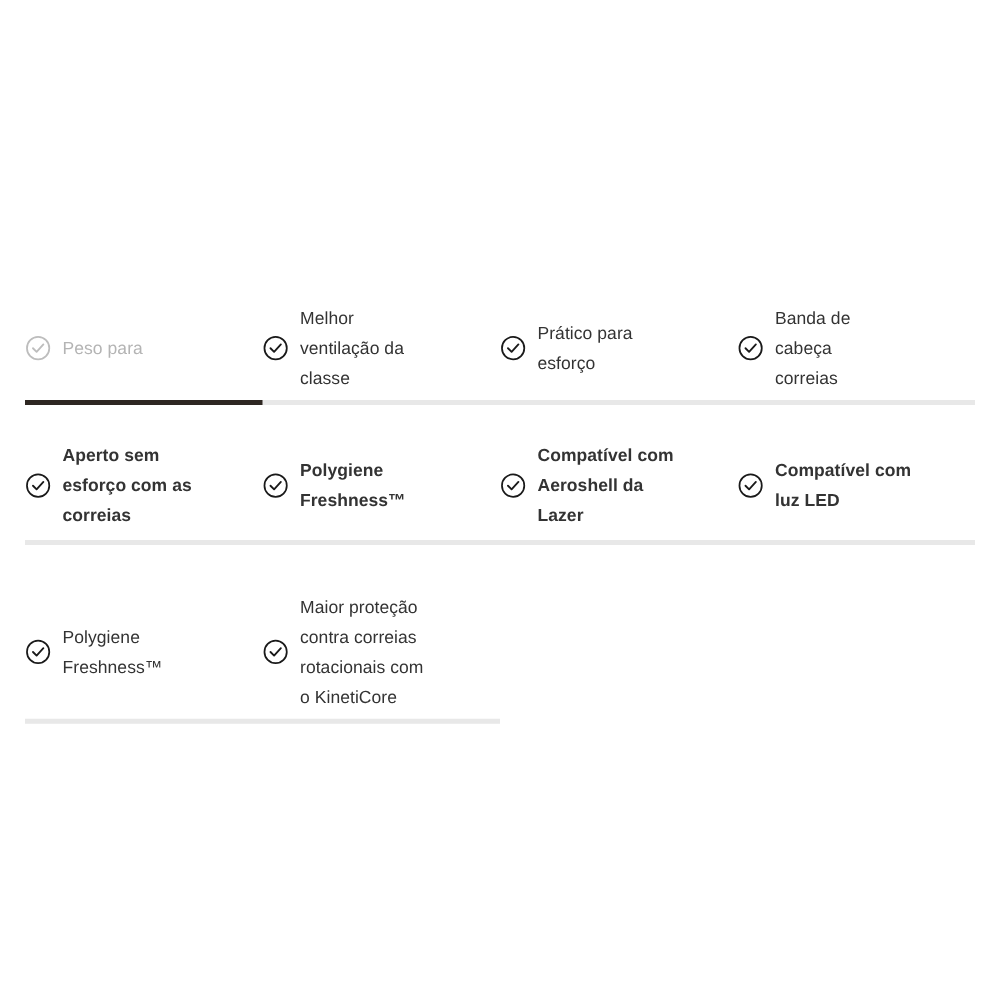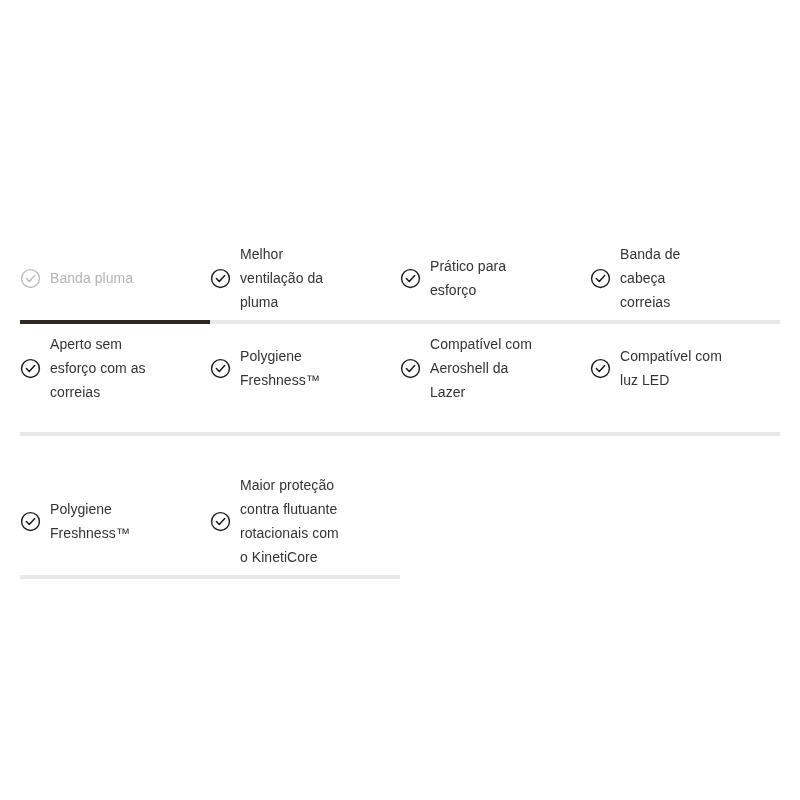--- a/index.html
+++ b/index.html
@@ -71,51 +71,51 @@
   }
   .divider .divider-fill {
     display: block;
     height: 100%;
     background: #2e2722;
   }
 
   #row-1 { top: 236px; height: 84px; }
   #divider-1 { top: 320px; width: 760px; }
 
-  #row-2 { top: 332px; height: 72px; }
+  #row-2 { top: 352px; height: 72px; font-weight: bold; }
   #divider-2 { top: 432px; width: 760px; }
 
   #row-3 { top: 467px; height: 108px; }
   #divider-3 { top: 575px; width: 378px; }
 </style>
 </head>
 <body>
 
 <div id="feature-carousel">
 
   <div class="feature-row" id="row-1">
       <div class="feature-item is-muted">
         <span class="check-icon">
           <svg viewBox="0 0 24 24">
             <circle cx="12" cy="12" r="10.2" fill="none" stroke="#bdbdbd" stroke-width="1.6"></circle>
             <path d="M7.3 12.1 L10.6 15.4 L16.8 8.6" fill="none" stroke="#bdbdbd" stroke-width="1.7" stroke-linecap="round" stroke-linejoin="round"></path>
           </svg>
         </span>
-        <span class="feature-label">Banda pluma</span>
+        <span class="feature-label">Peso para</span>
       </div>
       <div class="feature-item">
         <span class="check-icon">
           <svg viewBox="0 0 24 24">
             <circle cx="12" cy="12" r="10.2" fill="none" stroke="#1a1a1a" stroke-width="1.6"></circle>
             <path d="M7.3 12.1 L10.6 15.4 L16.8 8.6" fill="none" stroke="#1a1a1a" stroke-width="1.7" stroke-linecap="round" stroke-linejoin="round"></path>
           </svg>
         </span>
         <span class="feature-label">Melhor
 ventilação da
-pluma</span>
+classe</span>
       </div>
       <div class="feature-item">
         <span class="check-icon">
           <svg viewBox="0 0 24 24">
             <circle cx="12" cy="12" r="10.2" fill="none" stroke="#1a1a1a" stroke-width="1.6"></circle>
             <path d="M7.3 12.1 L10.6 15.4 L16.8 8.6" fill="none" stroke="#1a1a1a" stroke-width="1.7" stroke-linecap="round" stroke-linejoin="round"></path>
           </svg>
         </span>
         <span class="feature-label">Prático para
 esforço</span>
@@ -196,21 +196,21 @@
 Freshness™</span>
       </div>
       <div class="feature-item">
         <span class="check-icon">
           <svg viewBox="0 0 24 24">
             <circle cx="12" cy="12" r="10.2" fill="none" stroke="#1a1a1a" stroke-width="1.6"></circle>
             <path d="M7.3 12.1 L10.6 15.4 L16.8 8.6" fill="none" stroke="#1a1a1a" stroke-width="1.7" stroke-linecap="round" stroke-linejoin="round"></path>
           </svg>
         </span>
         <span class="feature-label">Maior proteção
-contra flutuante
+contra correias
 rotacionais com
 o KinetiCore</span>
       </div>
     </div>
   <div class="divider" id="divider-3" style="width: 380px; background: rgb(232, 232, 232);">
     <span class="divider-fill" style="width: 0%; background: rgb(46, 39, 34);"></span>
   </div>
 
 </div>
 

